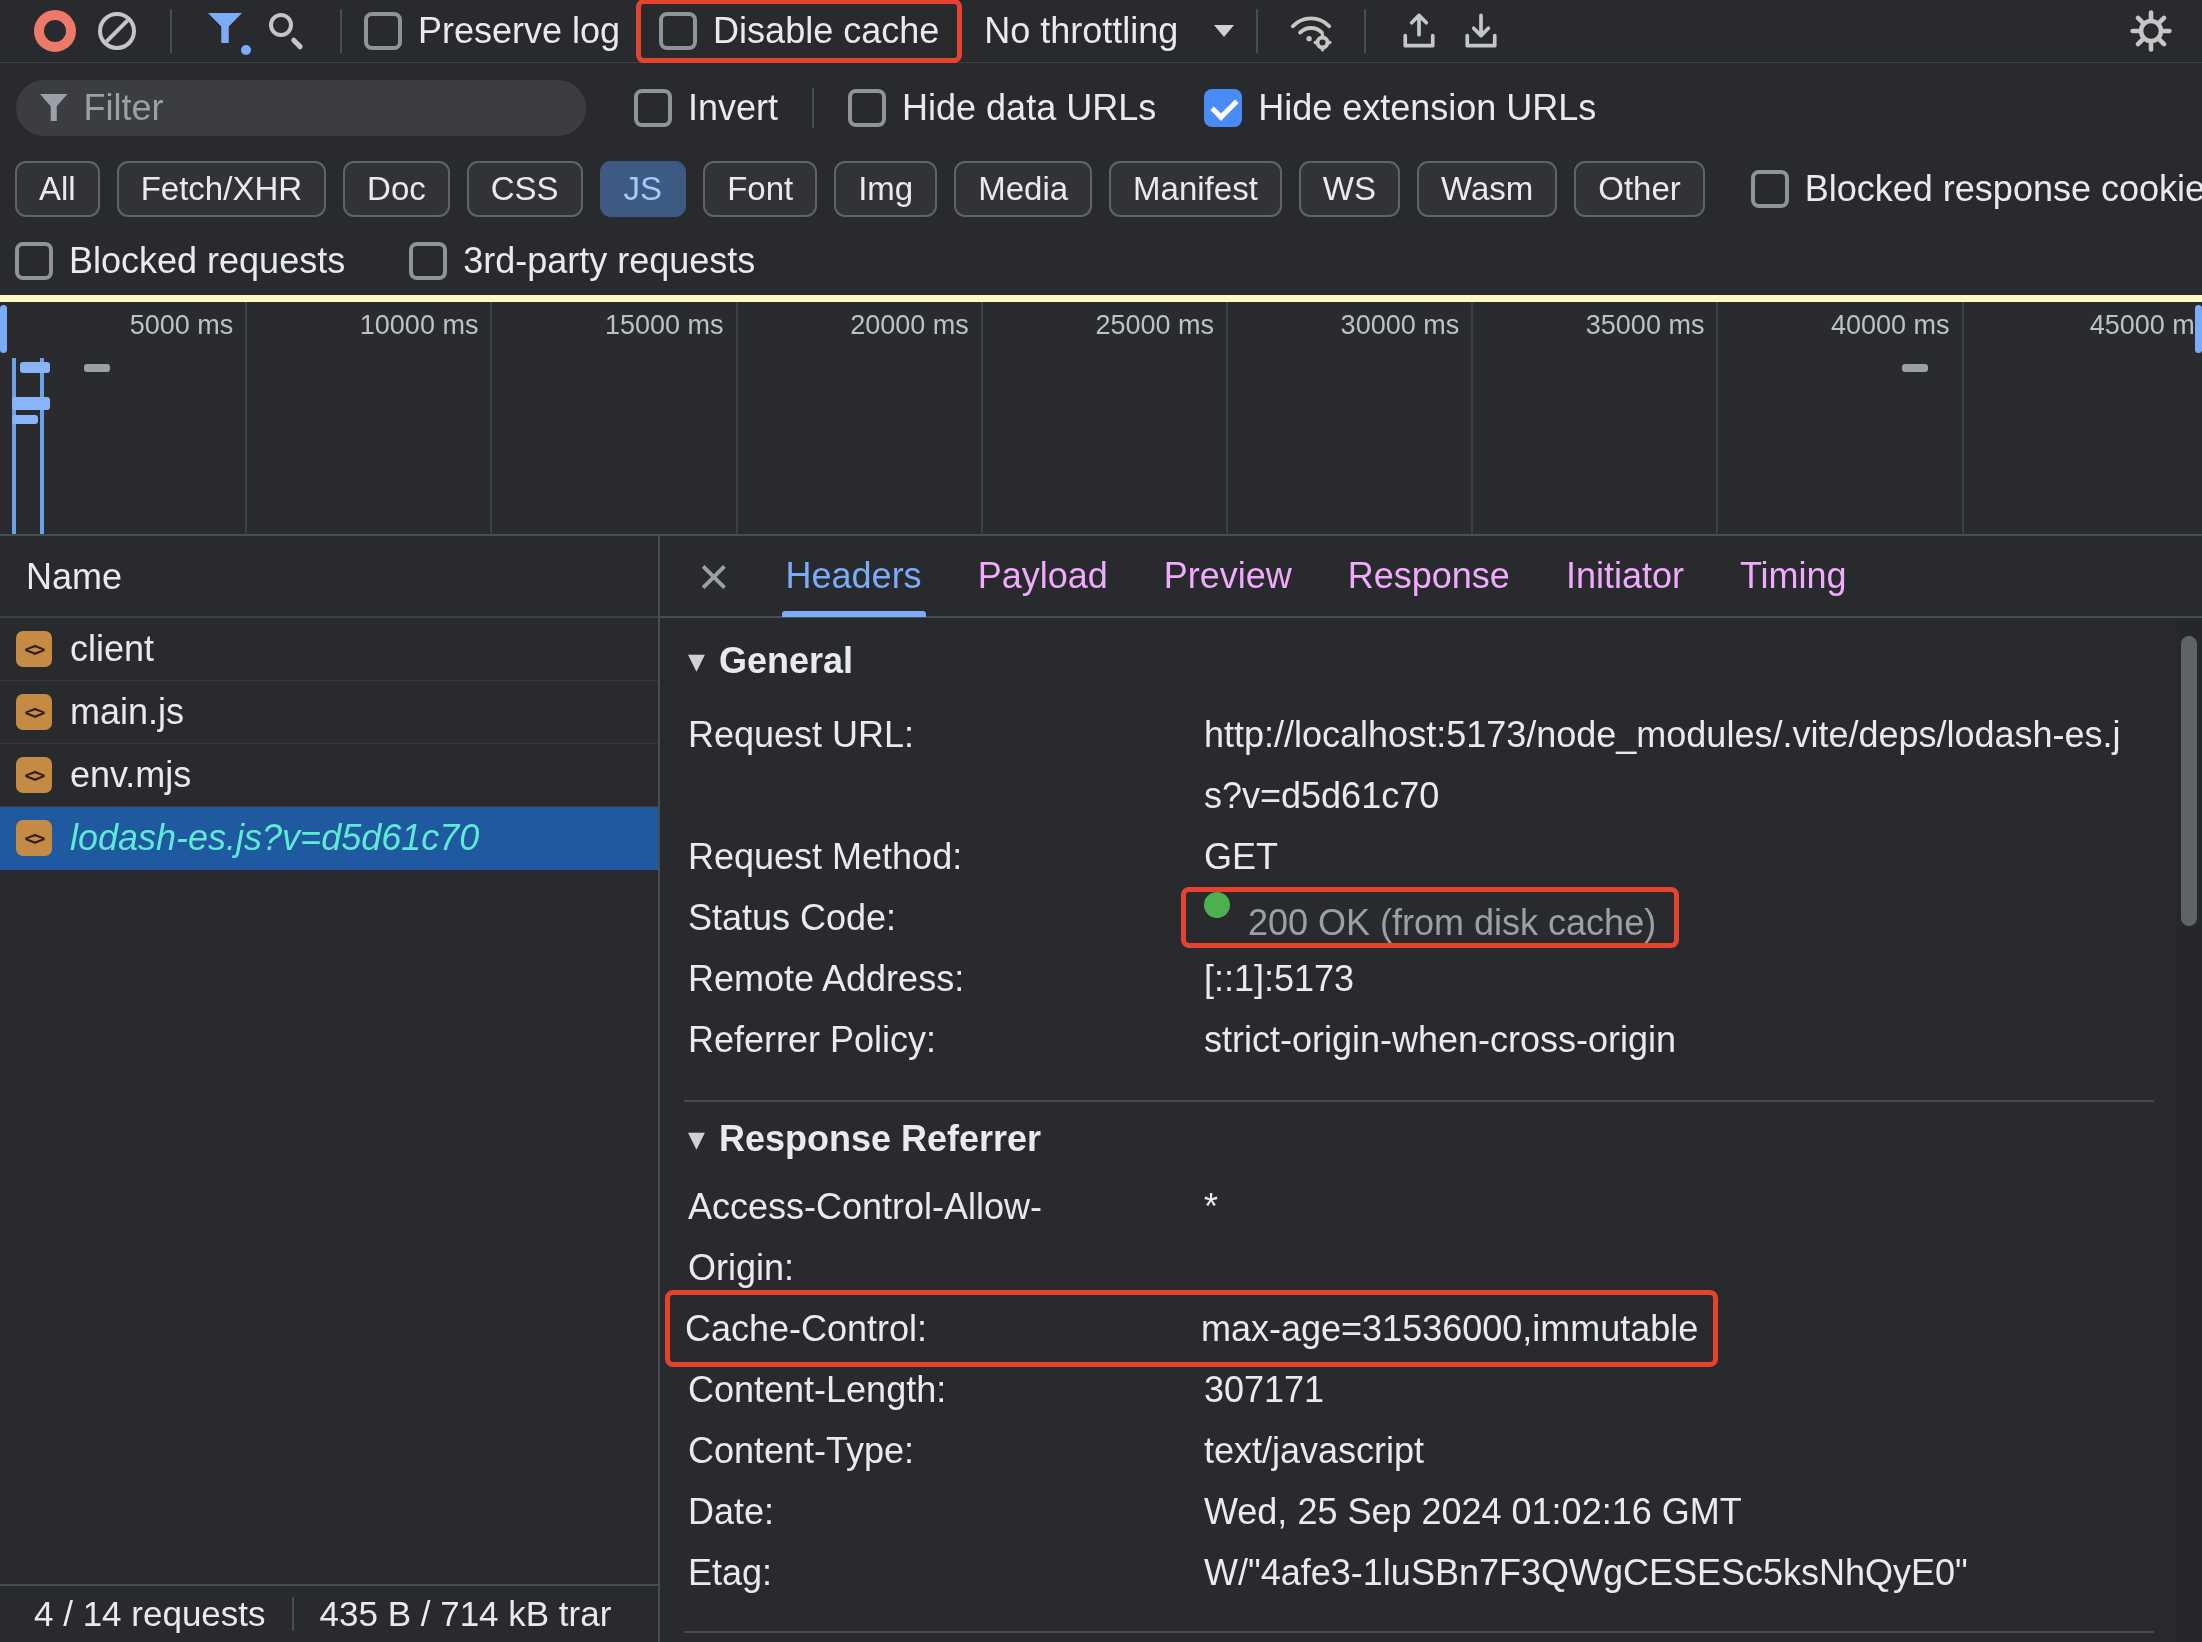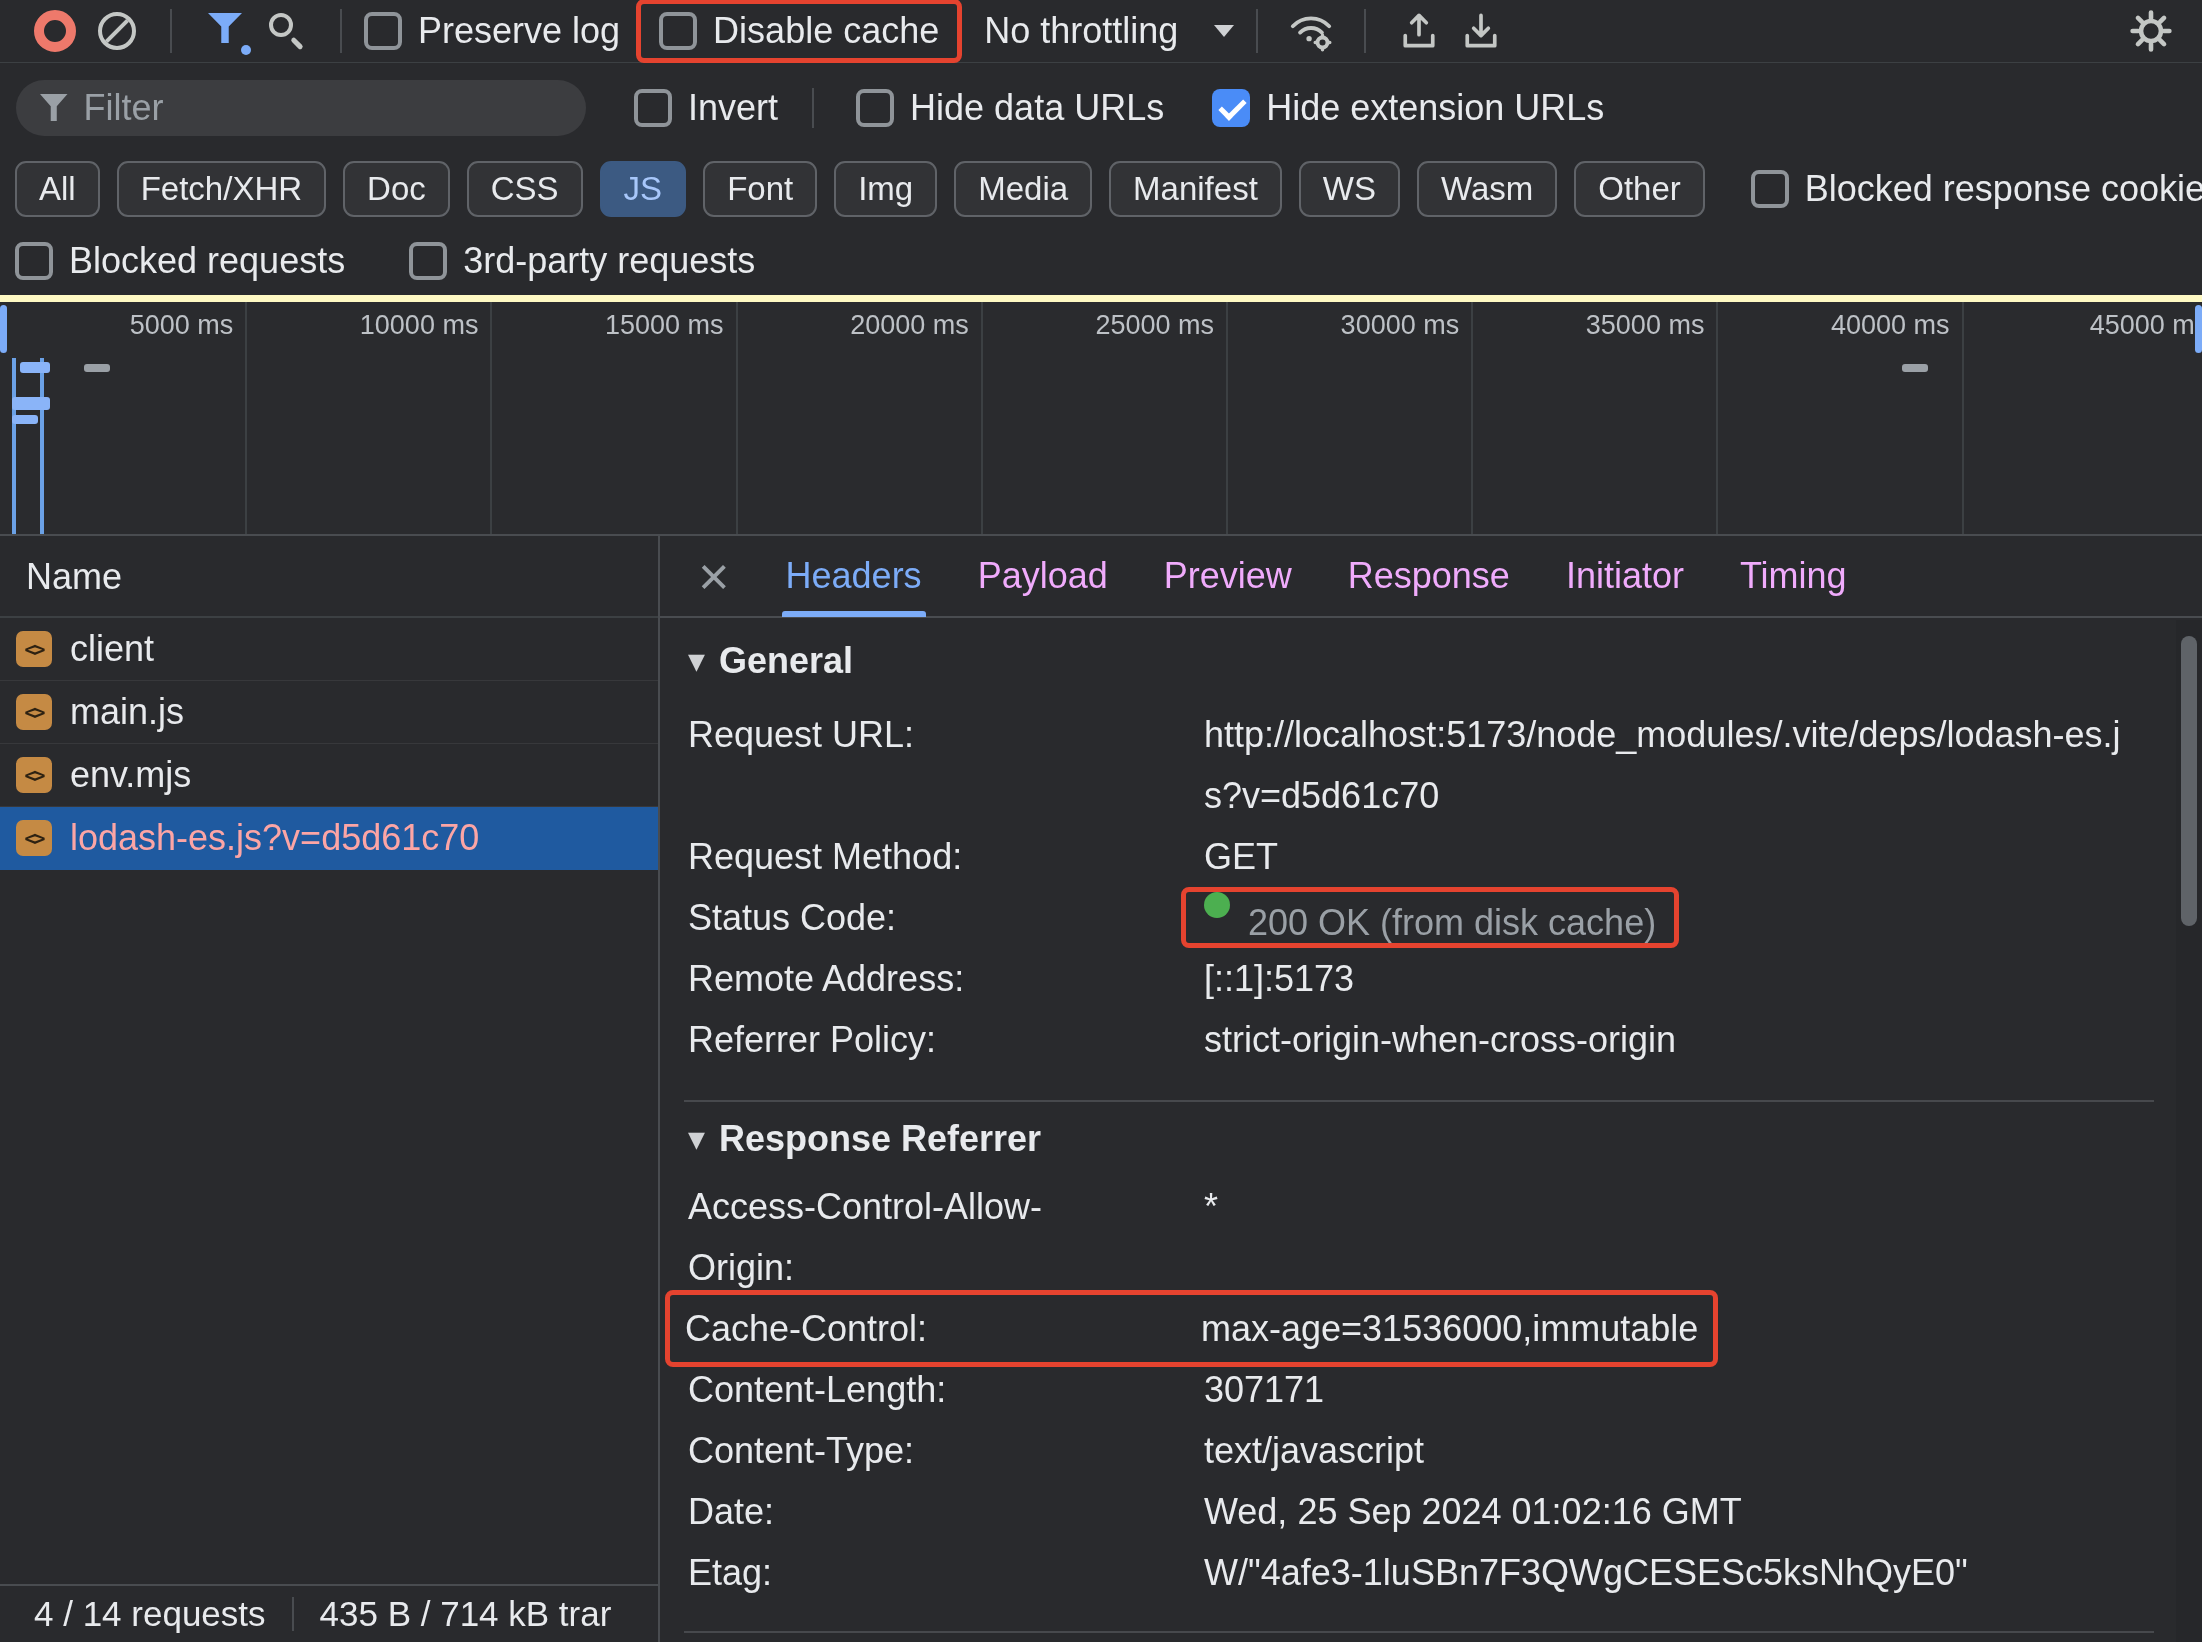--- a/index.html
+++ b/index.html
@@ -40,21 +40,21 @@
   .annotation-box{display:inline-flex;align-items:center;border:5px solid #e5432f;border-radius:8px;padding:6px 18px;margin:0 16px;flex:none;}
 
   .throttle{display:inline-flex;align-items:center;margin-left:6px;flex:none;}
   .caret{width:0;height:0;border-left:10px solid transparent;border-right:10px solid transparent;border-top:12px solid #cfd1d4;margin-left:36px;}
 
   .filter-pill{display:flex;align-items:center;gap:16px;width:570px;height:56px;background:#3c3d40;border-radius:28px;padding:0 24px;box-sizing:border-box;margin-left:16px;flex:none;}
   .filter-input{background:transparent;border:none;outline:none;color:#e8eaed;font:inherit;width:100%;padding:0;}
   .filter-input::placeholder{color:#9aa0a6;}
   .row2 .cb-pair{margin-left:48px;}
   .row2 .vsep{margin:0 10px 0 34px;height:40px;}
-  .row2 .cb-pair.after-sep{margin-left:32px;justify-content:flex-end;}
+  .row2 .cb-pair.after-sep{margin-left:24px;justify-content:flex-end;}
 
   .chips{display:flex;align-items:center;gap:17px;}
   .chip{font-family:inherit;font-size:33px;height:56px;padding:0 22px;border-radius:11px;background:#323336;border:2px solid #606368;color:#e8eaed;display:inline-flex;align-items:center;box-sizing:border-box;}
   .chip.selected{background:#3c5a82;border-color:#3c5a82;color:#a8c7fa;}
   .row3 .cb-pair{margin-left:46px;}
   .row4 .cb-pair{margin-right:64px;}
 
   
   .overview{position:relative;height:241px;box-sizing:border-box;border-top:7px solid #fef9c3;border-bottom:2px solid #494c50;background:#2a2b2e;overflow:hidden;}
   .gridline{position:absolute;top:0;bottom:0;width:2px;background:#3c4043;}
@@ -63,21 +63,21 @@
   .grip.left{left:0;} .grip.right{right:0;}
   .vline{position:absolute;top:56px;bottom:0;width:4px;background:#6ba1e6;}
   .wbar{position:absolute;border-radius:3px;}
 
   
   .main{display:flex;height:1106px;position:relative;}
   .requests-panel{position:relative;width:660px;box-sizing:border-box;border-right:2px solid #494c50;flex:none;}
   .name-header{height:82px;line-height:82px;padding-left:26px;border-bottom:2px solid #3c4043;box-sizing:border-box;}
   .req-row{height:63px;display:flex;align-items:center;gap:18px;padding-left:16px;border-bottom:1px solid #37383b;box-sizing:border-box;}
   .req-row.selected{background:#1f5aa0;border-bottom-color:transparent;}
-  .req-row.selected .req-name{color:#fca5a5;}
+  .req-row.selected .req-name{color:#5eead4;font-style:italic;}
   .req-name{white-space:nowrap;overflow:hidden;}
   .file-icon{width:36px;height:36px;border-radius:7px;background:#c58a44;color:#2e2212;font-family:"DejaVu Sans Mono",monospace;font-weight:bold;font-size:19px;letter-spacing:-2px;display:flex;align-items:center;justify-content:center;flex:none;}
   .status-bar{position:absolute;left:0;right:0;bottom:0;height:58px;box-sizing:border-box;border-top:2px solid #494c50;display:flex;align-items:center;padding-left:34px;white-space:nowrap;overflow:hidden;font-size:35px;background:#292a2d;}
   .status-bar .vsep{height:34px;margin:0 26px;}
 
   .details-panel{position:relative;flex:1;overflow:hidden;}
   .tabbar{height:82px;display:flex;align-items:center;border-bottom:2px solid #494c50;padding-left:38px;box-sizing:border-box;}
   .close{font-size:54px;line-height:1;color:#9aa0a6;margin-right:28px;}
   .dtab{padding:0 28px;height:82px;display:flex;align-items:center;color:#f0abfc;position:relative;box-sizing:border-box;}
   .dtab.active{color:#7cacf8;}

